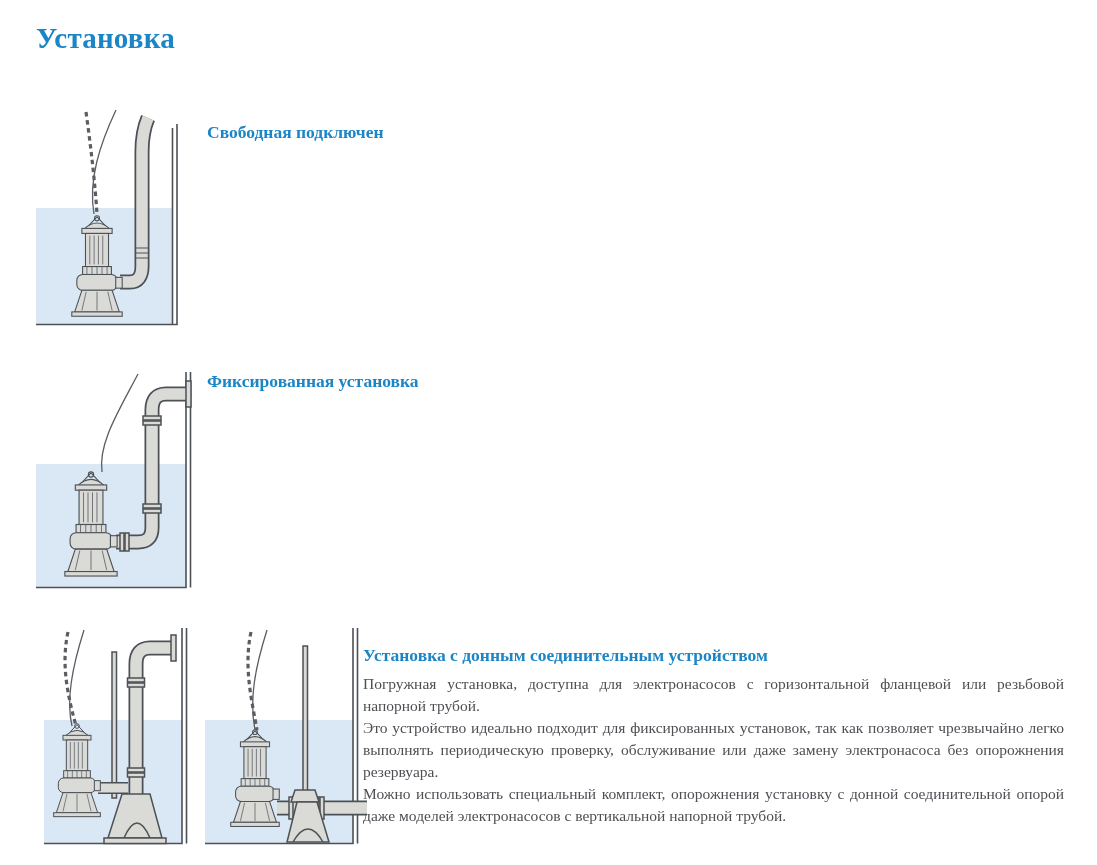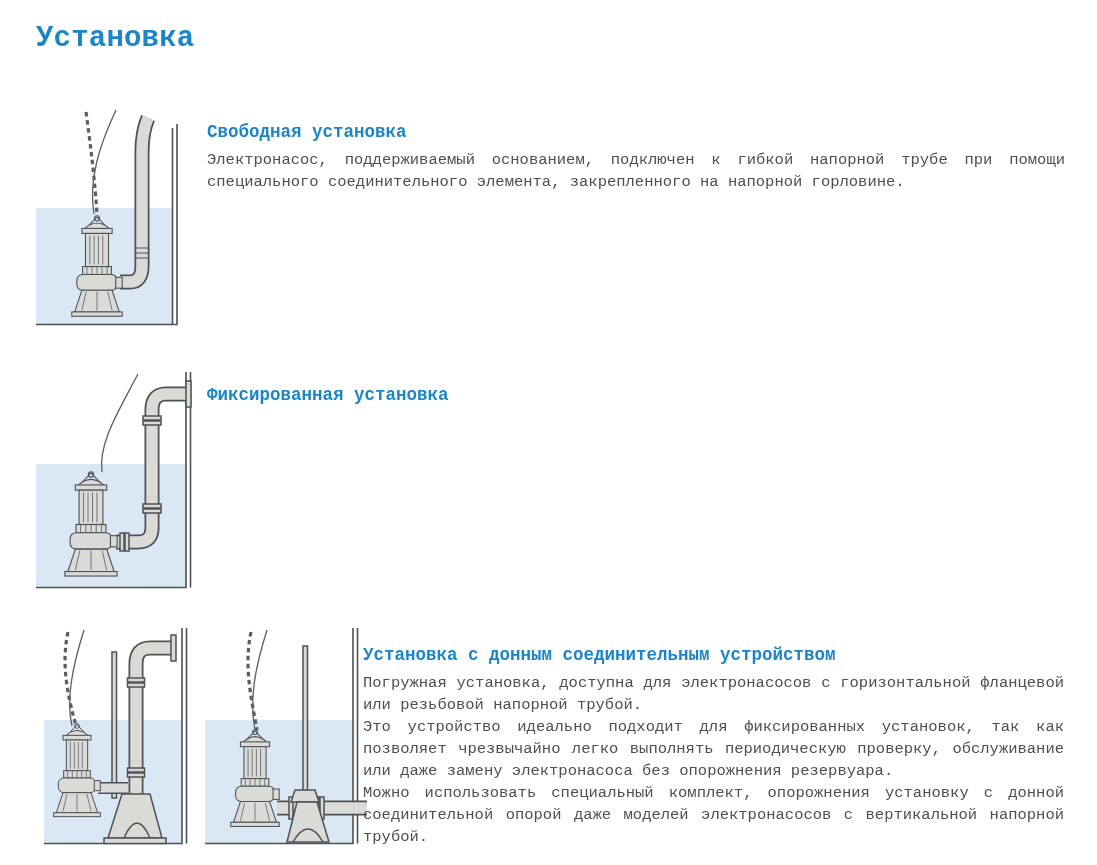--- a/index.html
+++ b/index.html
@@ -1,28 +1,28 @@
 <!DOCTYPE html>
 <html><head>
 <meta charset="utf-8">
 <style>
   html,body{margin:0;padding:0;background:#ffffff;}
   .page{
     position:relative;width:1097px;height:865px;background:#ffffff;
-    font-family:Liberation Mono, monospace;overflow:hidden;
+    font-family:Liberation Serif, serif;overflow:hidden;
   }
   .page-title{
     position:absolute;left:36px;top:22px;margin:0;
     font-size:29px;font-weight:bold;color:#1b85c6;letter-spacing:.2px;
   }
   .txt{position:absolute;color:#4d4f53;}
   .txt h2{margin:0 0 7px 0;font-size:17.5px;font-weight:bold;color:#1b85c6;}
   .txt p{margin:0;font-size:15.5px;line-height:22px;text-align:justify;}
   .txt1{left:207px;top:122px;width:858px;}
-  .txt2{left:207px;top:385px;width:858px;}
+  .txt2{left:207px;top:371px;width:858px;}
   .txt3{left:363px;top:645px;width:701px;}
   .fig{position:absolute;}
   .fig1{left:36px;top:108px;width:146px;height:224px;}
   .fig2{left:36px;top:372px;width:160px;height:222px;}
   .fig3{left:44px;top:628px;width:148px;height:222px;}
   .fig4{left:205px;top:628px;width:162px;height:222px;}
   .fig svg{display:block;width:100%;height:100%;}
   
   .water{fill:#d9e8f4;}
   .shape{fill:#dadad7;stroke:#4c5156;stroke-width:1.5;}
@@ -70,22 +70,21 @@
       <path class="chain" d="M50 4 C55 40 59 75 61 106"></path>
       <g>
         <path class="pipe-o" d="M84 174 H94 Q106 174 106 158 V44 Q106 24 112 10"></path>
         <path class="pipe-i" d="M84 174 H94 Q106 174 106 158 V44 Q106 24 112 10"></path>
         <path class="ln thin" d="M99.5 140 H112.5 M99.5 145 H112.5 M99.5 150 H112.5"></path>
       </g>
       <use href="#pump-sym" x="27" y="106" width="68" height="108"></use>
     </svg>
   </div>
   <div class="txt txt1">
-    <h2>Свободная установка</h2>
-    <p>Электронасос, поддерживаемый основанием, подключен к гибкой напорной трубе при помощи специального соединительного элемента, закрепленного на напорной горловине.</p>
+    <h2>Свободная подключен</h2>
   </div>
 
   <div class="fig fig2">
     <svg viewBox="0 0 160 222">
       <rect class="water" x="0" y="92" width="150" height="123"></rect>
       <path class="wall" d="M150 0 V215.5 H0 M154.5 0 V215.5"></path>
       <path class="cable" d="M102 2 C82 40 62 72 66 100"></path>
       <g>
         <path class="pipe-o" d="M80 170 H102 Q116 170 116 156 V38 Q116 22 130 22 H152"></path>
         <path class="pipe-i" d="M80 170 H102 Q116 170 116 156 V38 Q116 22 130 22 H152"></path>

